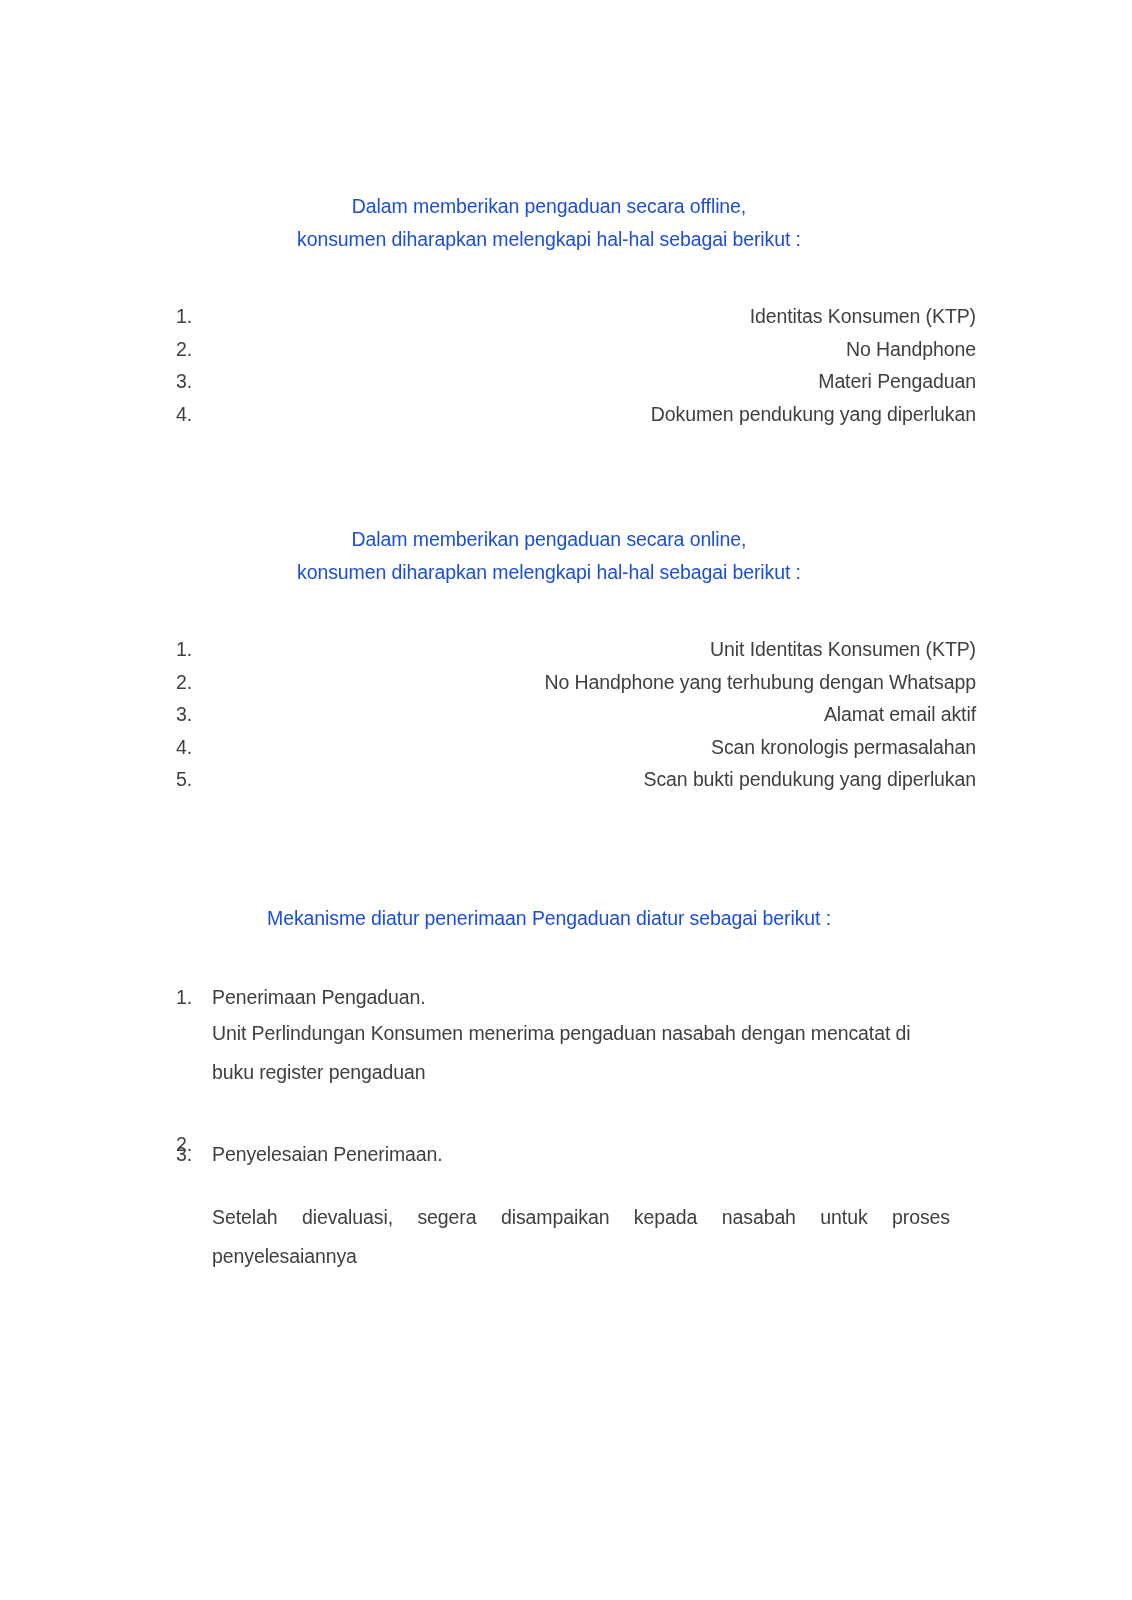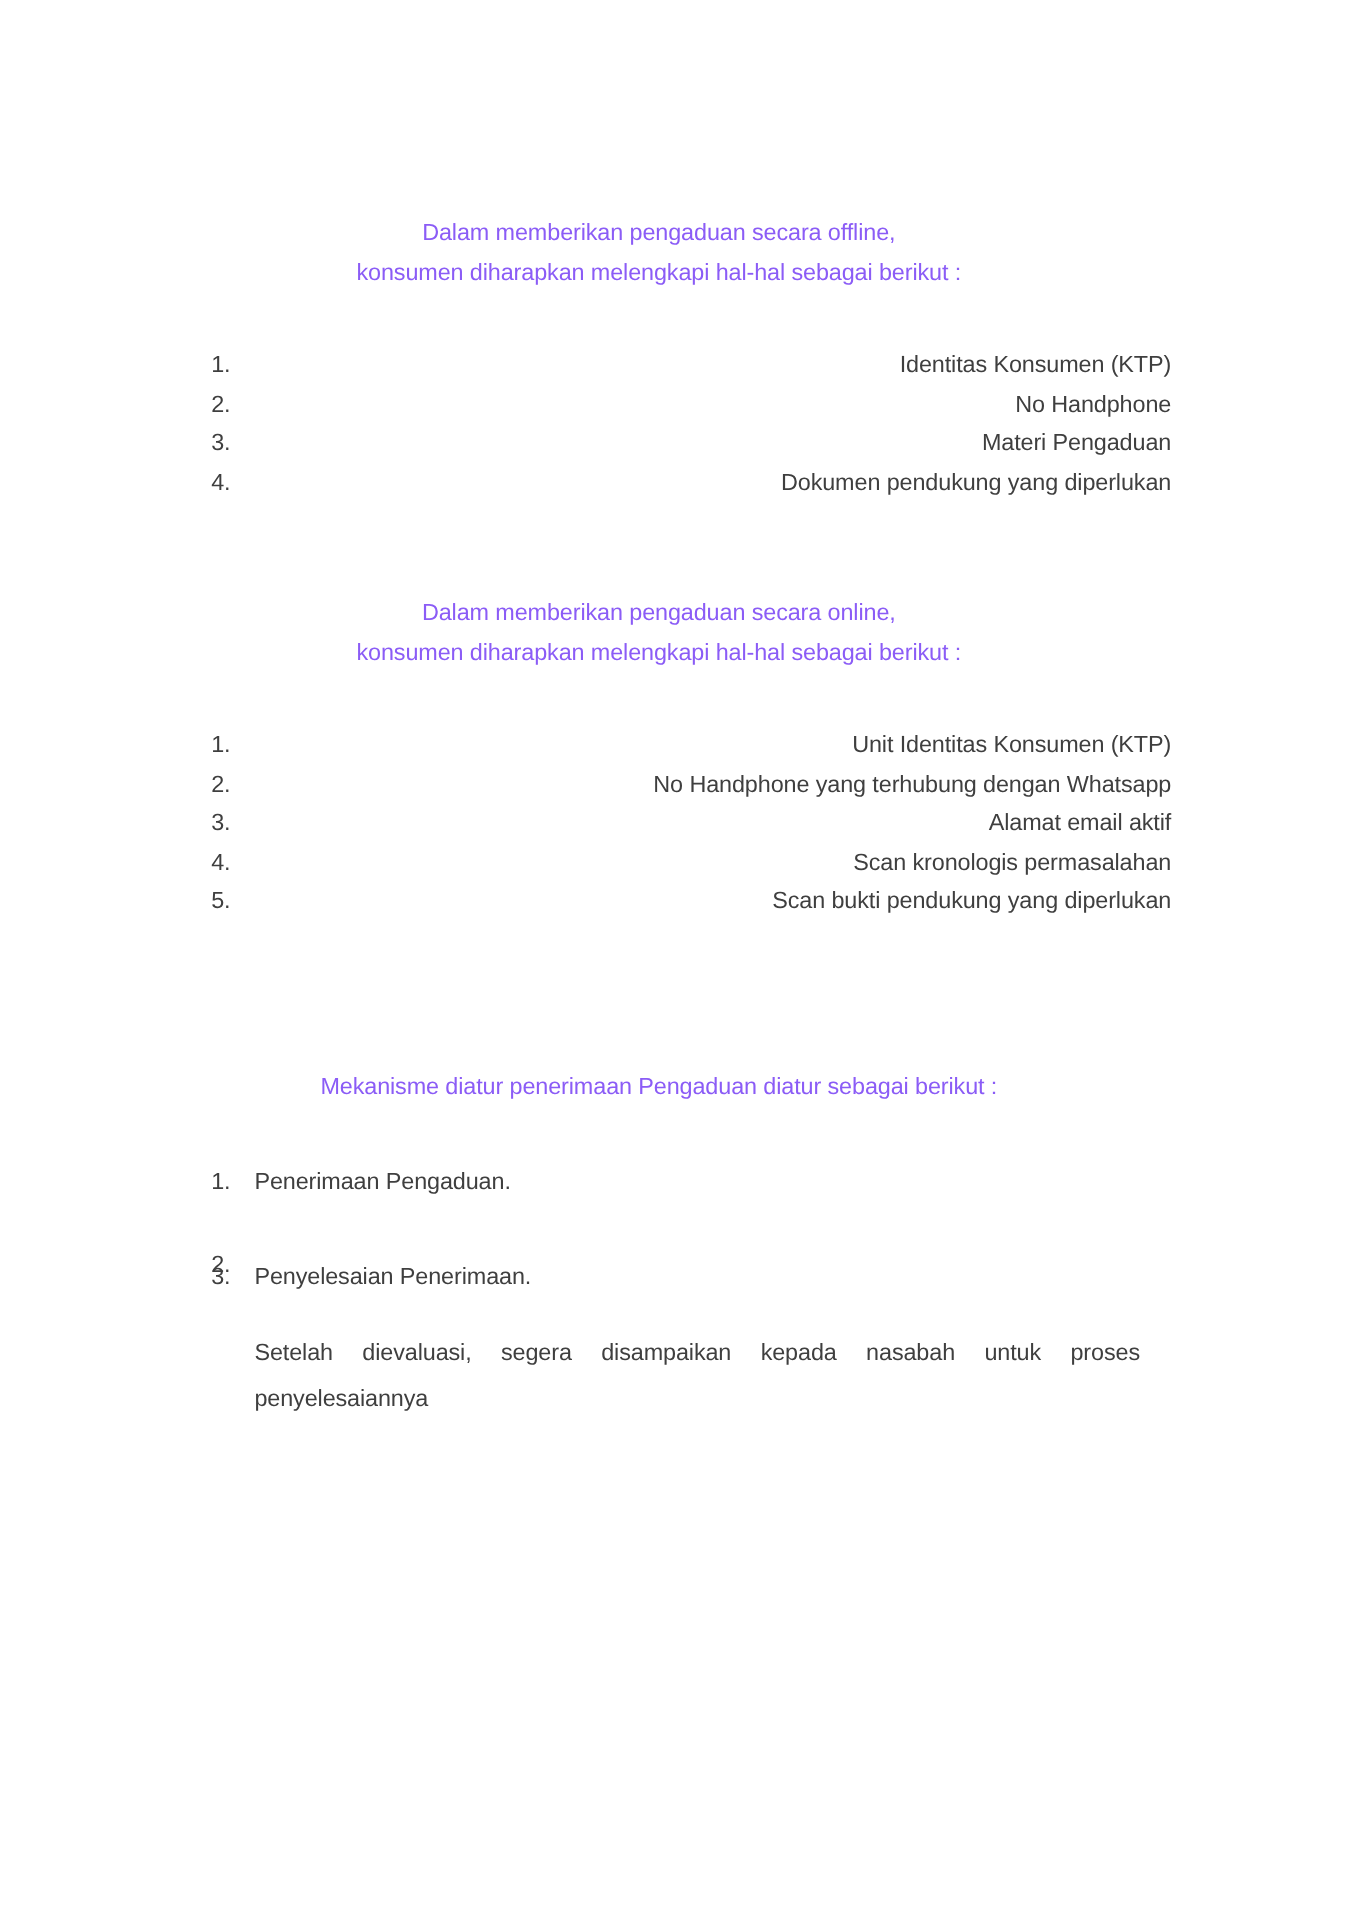--- a/index.html
+++ b/index.html
@@ -35,26 +35,26 @@
   }
 
   .section {
     position: absolute;
     left: 0;
     width: 800px;
   }
 
   .section-heading {
     width: 746px;
-    margin: 0 0 0 0;
+    margin: 12px 0 0 0;
     text-align: center;
     font-size: 19.5px;
     font-weight: 400;
     line-height: 33px;
-    color: #8b5cf6;
+    color: #1d4ed8;
     letter-spacing: -0.1px;
   }
   .section-heading .hl { display: block; }
 
   ol.numlist {
     list-style: none;
     margin: 0;
     padding: 0;
   }
   ol.numlist > li {
@@ -112,21 +112,21 @@
   ol.mechlist .item-body.justify {
     text-align: justify;
     text-align-last: left;
     margin-top: 28px;
   }
 
   
   #sec-offline   { top: 178px; }
   #sec-offline .list-wrap { margin-top: 44px; }
 
-  #sec-online    { top: 495px; }
+  #sec-online    { top: 511px; }
   #sec-online .list-wrap { margin-top: 44px; }
 
   #sec-mechanism { top: 890px; }
   #sec-mechanism .list-wrap { margin-top: 44px; }
 </style>
 </head>
 <body>
 
 <div class="page">
   <div class="content">
@@ -191,20 +191,21 @@
 
     <div class="section" id="sec-mechanism">
       <div class="section-heading">
         <span class="hl">Mekanisme diatur penerimaan Pengaduan diatur sebagai berikut :</span>
       </div>
       <div class="list-wrap">
         <ol class="mechlist">
           <li>
             <span class="marker">1.</span>
             <span class="item-title">Penerimaan Pengaduan.</span>
+            <span class="item-body">Unit Perlindungan Konsumen menerima pengaduan nasabah dengan mencatat di buku register pengaduan</span>
           </li>
           <li>
             <span class="marker">2.</span>
           </li>
           <li>
             <span class="marker">3.</span>
             <span class="item-title">Penyelesaian Penerimaan.</span>
             <span class="item-body justify">Setelah dievaluasi, segera disampaikan kepada nasabah untuk proses penyelesaiannya</span>
           </li>
         </ol>

